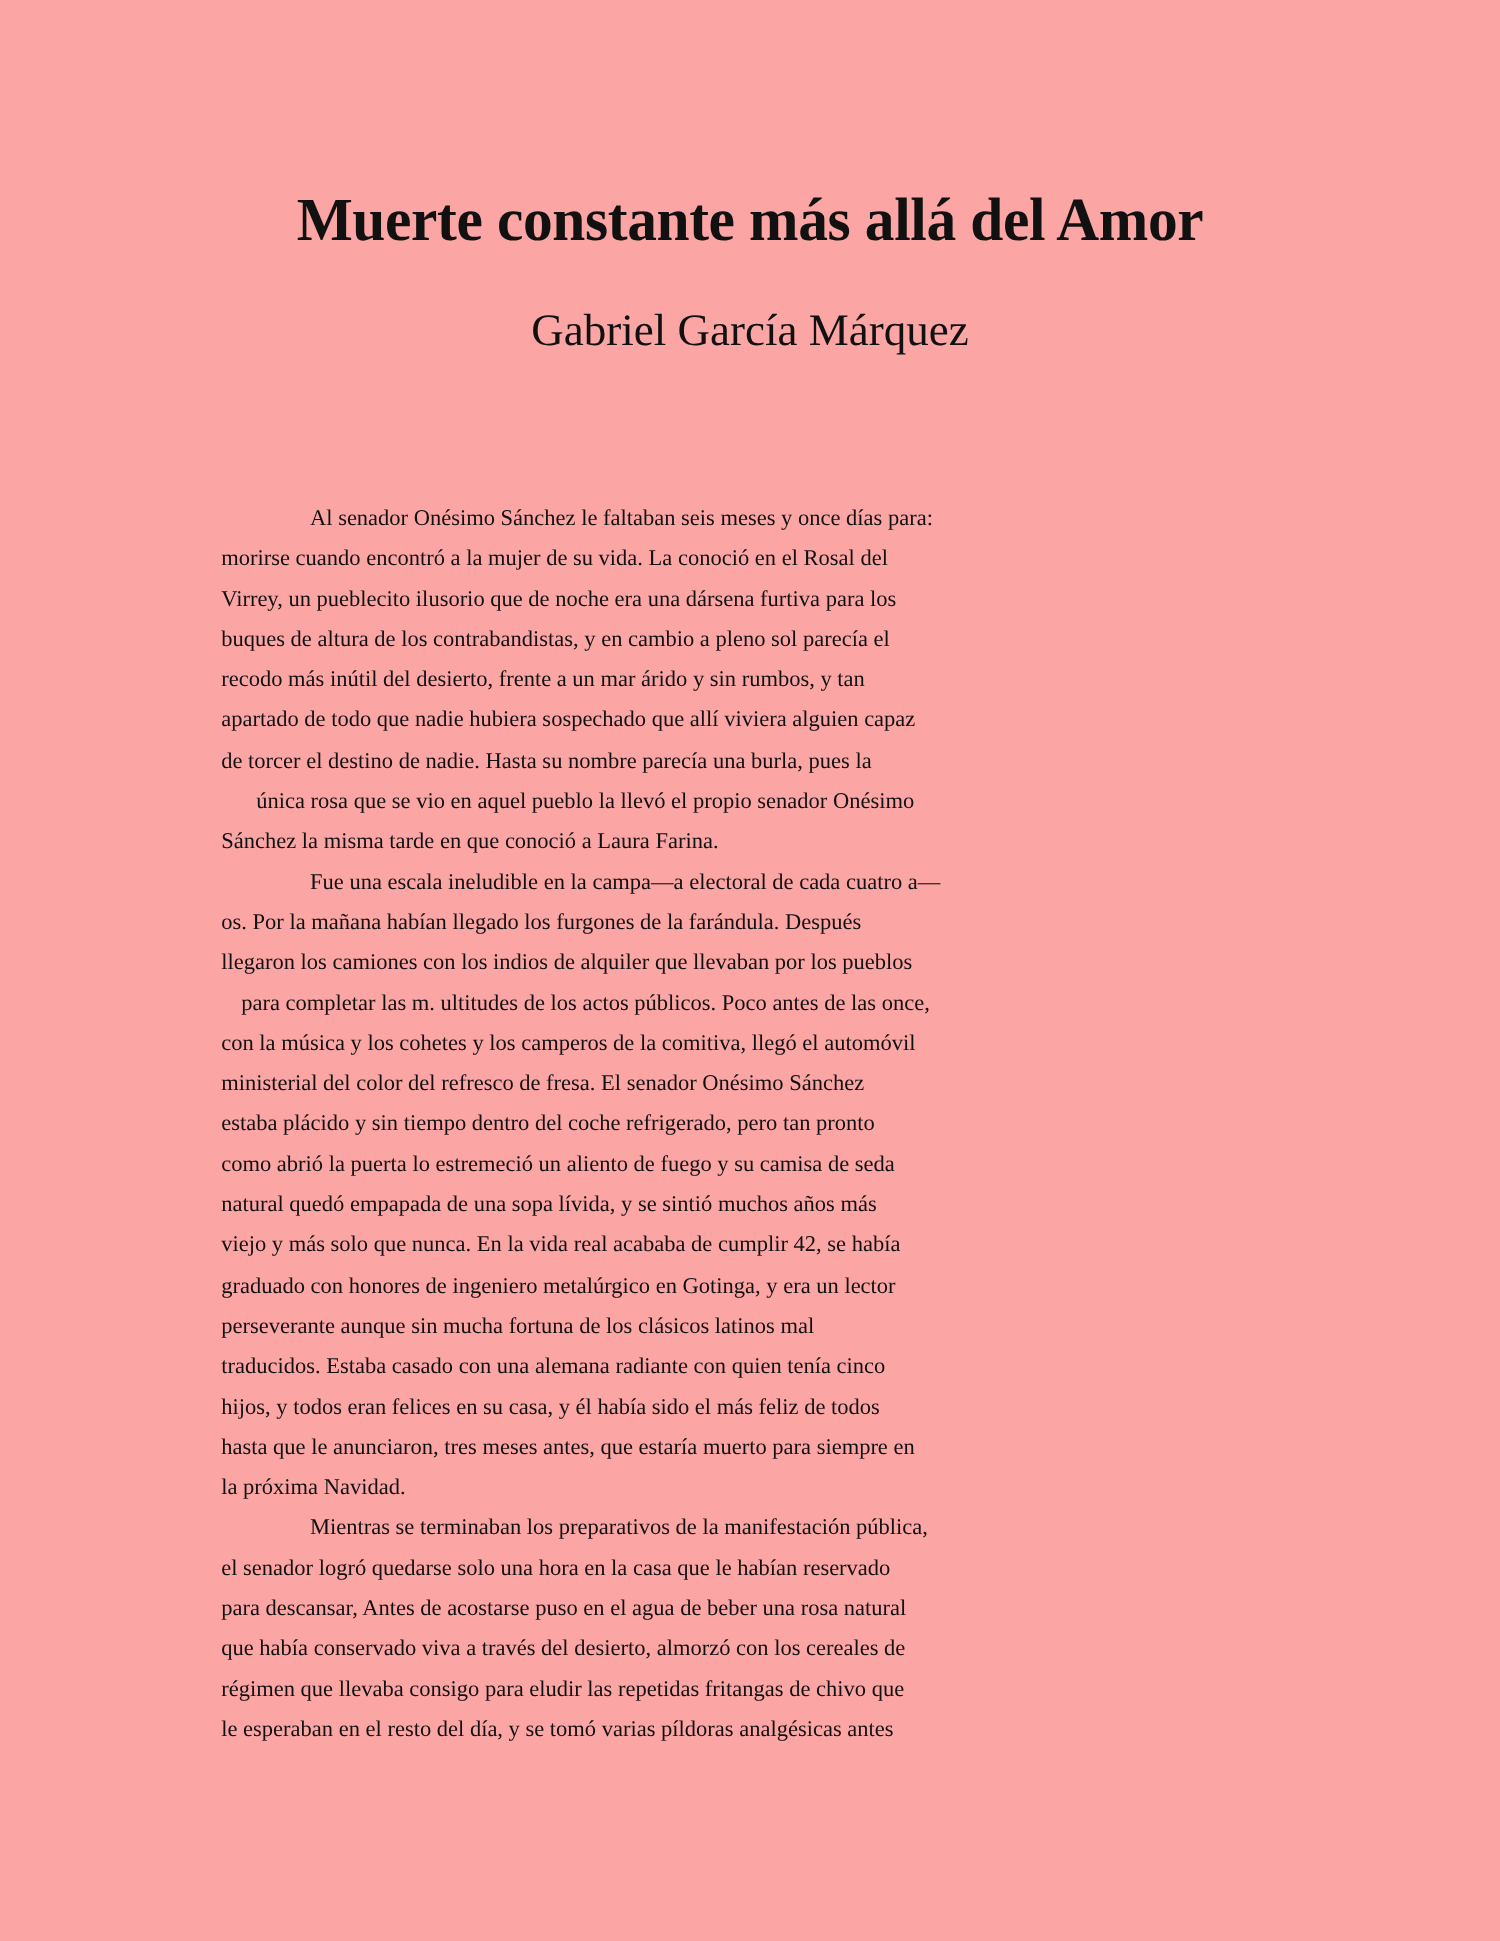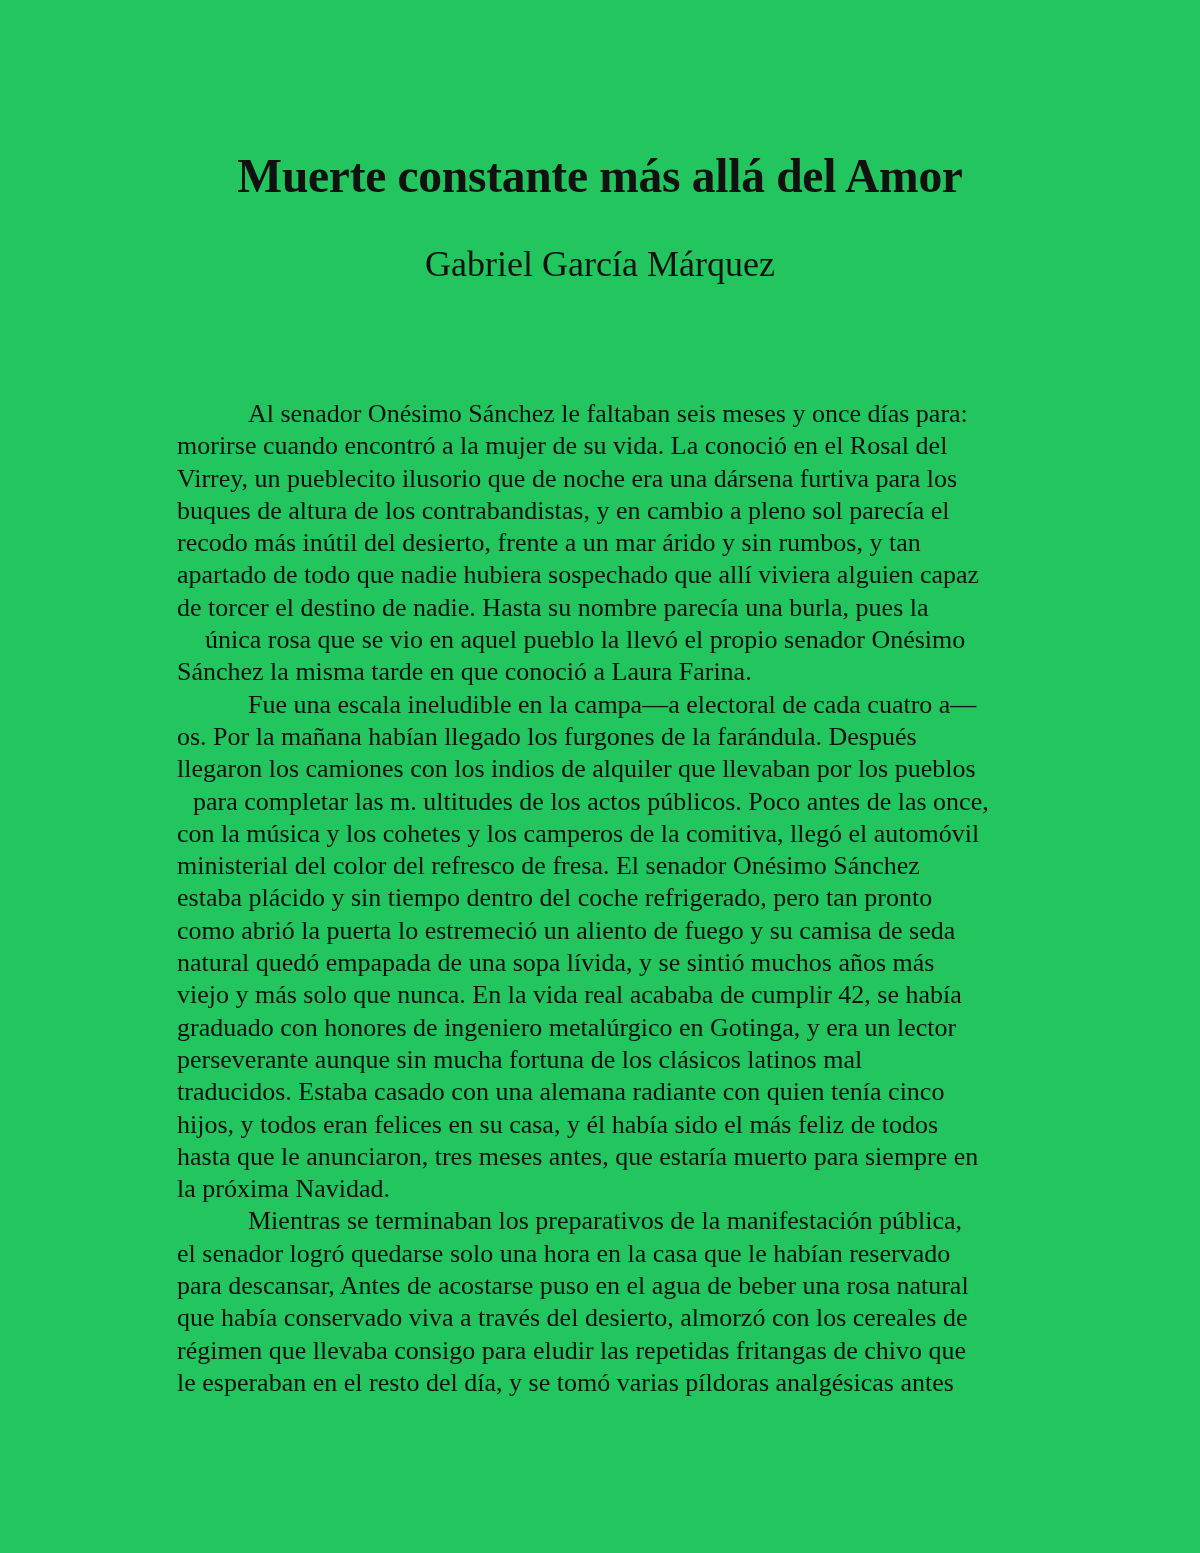--- a/index.html
+++ b/index.html
@@ -13,21 +13,21 @@
       position: relative;
       overflow: hidden;
       font-family: "Liberation Serif", "DejaVu Serif", serif;
       color: #111111;
     }
     .page {
       position: absolute;
       left: 0; top: 0;
       width: 1200px;
       height: 1553px;
-      background: #22c55e;
+      background: #fca5a5;
     }
     .title {
       position: absolute;
       left: 0;
       top: 146px;
       width: 1200px;
       text-align: center;
       font-weight: bold;
       font-size: 49px;
       line-height: 60px;
@@ -44,21 +44,21 @@
       font-size: 36px;
       line-height: 46px;
       margin: 0;
       font-weight: normal;
     }
     .body-text {
       position: absolute;
       left: 177px;
       top: 398px;
       width: 846px;
-      font-size: 26px;
+      font-size: 18px;
       line-height: 32.3px;
     }
     .line {
       display: block;
       height: 32.3px;
       text-align: justify;
       text-align-last: justify;
       white-space: nowrap;
       overflow: visible;
     }

